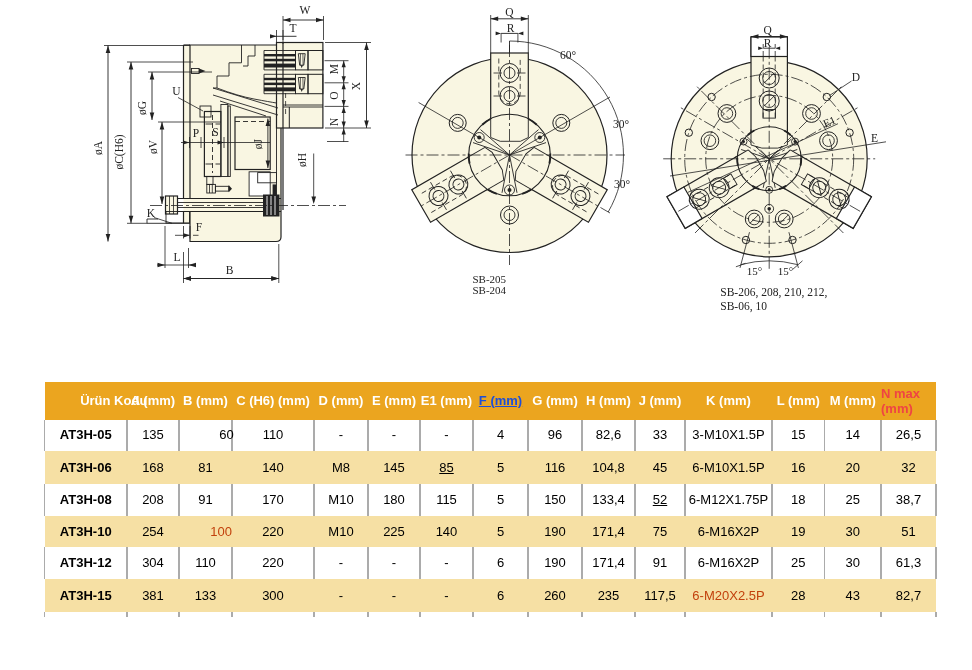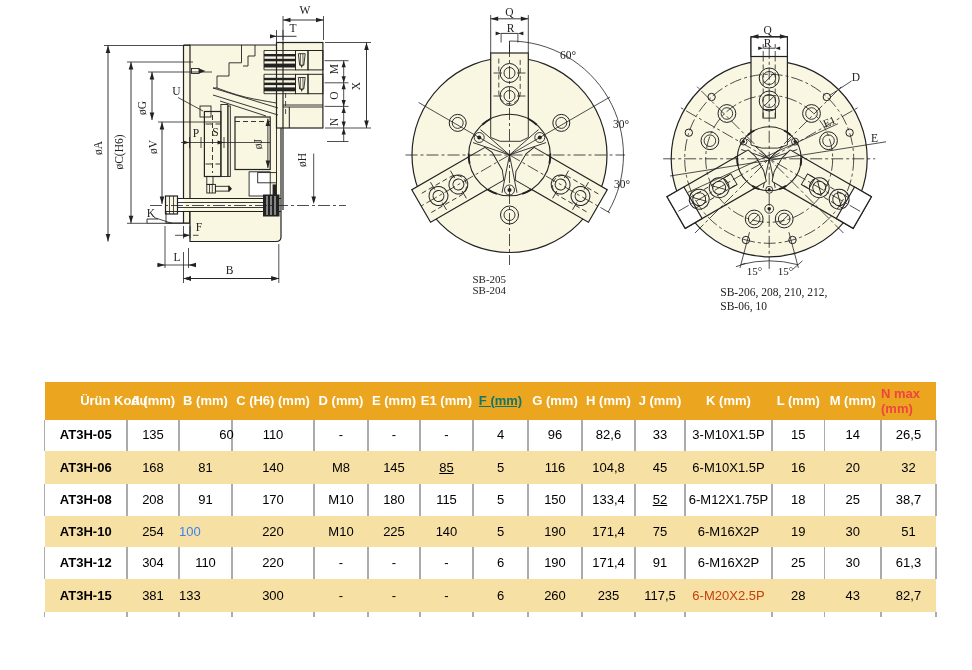--- a/index.html
+++ b/index.html
@@ -474,21 +474,21 @@
 <div style="position:absolute;left:44.5px;top:382px;width:891.5px;">
 
 <div style="position:absolute;left:0;top:0;width:891.5px;height:38px;background:#eba51f;"></div>
 <div style="position:absolute;left:0.0px;top:0;width:82.5px;height:38px;text-align:center;font:bold 13px/38px 'Liberation Sans',sans-serif;color:#fff;margin-left:28px;">Ürün Kodu</div>
 <div style="position:absolute;left:82.5px;top:0;width:52.0px;height:38px;text-align:center;font:bold 13px/38px 'Liberation Sans',sans-serif;color:#fff;">A (mm)</div>
 <div style="position:absolute;left:134.5px;top:0;width:53.0px;height:38px;text-align:center;font:bold 13px/38px 'Liberation Sans',sans-serif;color:#fff;">B (mm)</div>
 <div style="position:absolute;left:187.5px;top:0;width:82.0px;height:38px;text-align:center;font:bold 13px/38px 'Liberation Sans',sans-serif;color:#fff;">C (H6) (mm)</div>
 <div style="position:absolute;left:269.5px;top:0;width:54.0px;height:38px;text-align:center;font:bold 13px/38px 'Liberation Sans',sans-serif;color:#fff;">D (mm)</div>
 <div style="position:absolute;left:323.5px;top:0;width:52.0px;height:38px;text-align:center;font:bold 13px/38px 'Liberation Sans',sans-serif;color:#fff;">E (mm)</div>
 <div style="position:absolute;left:375.5px;top:0;width:53.0px;height:38px;text-align:center;font:bold 13px/38px 'Liberation Sans',sans-serif;color:#fff;">E1 (mm)</div>
-<div style="position:absolute;left:428.5px;top:0;width:55.0px;height:38px;text-align:center;font:bold 13px/38px 'Liberation Sans',sans-serif;color:#0f766e;text-decoration:underline;">F (mm)</div>
+<div style="position:absolute;left:428.5px;top:0;width:55.0px;height:38px;text-align:center;font:bold 13px/38px 'Liberation Sans',sans-serif;color:#1d4ed8;text-decoration:underline;">F (mm)</div>
 <div style="position:absolute;left:483.5px;top:0;width:54.0px;height:38px;text-align:center;font:bold 13px/38px 'Liberation Sans',sans-serif;color:#fff;">G (mm)</div>
 <div style="position:absolute;left:537.5px;top:0;width:53.0px;height:38px;text-align:center;font:bold 13px/38px 'Liberation Sans',sans-serif;color:#fff;">H (mm)</div>
 <div style="position:absolute;left:590.5px;top:0;width:50.0px;height:38px;text-align:center;font:bold 13px/38px 'Liberation Sans',sans-serif;color:#fff;">J (mm)</div>
 <div style="position:absolute;left:640.5px;top:0;width:87.0px;height:38px;text-align:center;font:bold 13px/38px 'Liberation Sans',sans-serif;color:#fff;">K (mm)</div>
 <div style="position:absolute;left:727.5px;top:0;width:52.5px;height:38px;text-align:center;font:bold 13px/38px 'Liberation Sans',sans-serif;color:#fff;">L (mm)</div>
 <div style="position:absolute;left:780.0px;top:0;width:56.5px;height:38px;text-align:center;font:bold 13px/38px 'Liberation Sans',sans-serif;color:#fff;">M (mm)</div>
 <div style="position:absolute;left:836.5px;top:0;width:55.0px;height:38px;padding-top:4px;text-align:left;font:bold 13px/15px 'Liberation Sans',sans-serif;color:#ef4444;">N max<br>(mm)</div>
 
 <div style="position:absolute;left:0;top:38px;width:891.5px;height:30.5px;background:#fff;"></div>
 <div style="position:absolute;left:-0.75px;top:38px;width:1.5px;height:30.5px;background:#ababab;"></div>
@@ -569,21 +569,21 @@
 <div style="position:absolute;left:537.5px;top:102.0px;width:53.0px;height:31.5px;line-height:31.5px;text-align:center;font:13px/31.5px 'Liberation Sans',sans-serif;color:#000;">133,4</div>
 <div style="position:absolute;left:590.5px;top:102.0px;width:50.0px;height:31.5px;line-height:31.5px;text-align:center;font:13px/31.5px 'Liberation Sans',sans-serif;color:#000;text-decoration:underline;">52</div>
 <div style="position:absolute;left:640.5px;top:102.0px;width:87.0px;height:31.5px;line-height:31.5px;text-align:center;font:13px/31.5px 'Liberation Sans',sans-serif;color:#000;">6-M12X1.75P</div>
 <div style="position:absolute;left:727.5px;top:102.0px;width:52.5px;height:31.5px;line-height:31.5px;text-align:center;font:13px/31.5px 'Liberation Sans',sans-serif;color:#000;">18</div>
 <div style="position:absolute;left:780.0px;top:102.0px;width:56.5px;height:31.5px;line-height:31.5px;text-align:center;font:13px/31.5px 'Liberation Sans',sans-serif;color:#000;">25</div>
 <div style="position:absolute;left:836.5px;top:102.0px;width:55.0px;height:31.5px;line-height:31.5px;text-align:center;font:13px/31.5px 'Liberation Sans',sans-serif;color:#000;">38,7</div>
 
 <div style="position:absolute;left:0;top:133.5px;width:891.5px;height:31.5px;background:#f6e0a4;"></div>
 <div style="position:absolute;left:0.0px;top:133.5px;width:82.5px;height:31.5px;line-height:31.5px;text-align:center;font:bold 13px/31.5px 'Liberation Sans',sans-serif;color:#000;">AT3H-10</div>
 <div style="position:absolute;left:82.5px;top:133.5px;width:52.0px;height:31.5px;line-height:31.5px;text-align:center;font:13px/31.5px 'Liberation Sans',sans-serif;color:#000;">254</div>
-<div style="position:absolute;left:134.5px;top:133.5px;width:53.0px;height:26px;line-height:31.5px;text-align:left;font:13px/31.5px 'Liberation Sans',sans-serif;color:#3b82f6;">100</div>
+<div style="position:absolute;left:134.5px;top:133.5px;width:53.0px;height:26px;line-height:31.5px;text-align:right;font:13px/31.5px 'Liberation Sans',sans-serif;color:#c2410c;">100</div>
 <div style="position:absolute;left:187.5px;top:133.5px;width:82.0px;height:31.5px;line-height:31.5px;text-align:center;font:13px/31.5px 'Liberation Sans',sans-serif;color:#000;">220</div>
 <div style="position:absolute;left:269.5px;top:133.5px;width:54.0px;height:31.5px;line-height:31.5px;text-align:center;font:13px/31.5px 'Liberation Sans',sans-serif;color:#000;">M10</div>
 <div style="position:absolute;left:323.5px;top:133.5px;width:52.0px;height:31.5px;line-height:31.5px;text-align:center;font:13px/31.5px 'Liberation Sans',sans-serif;color:#000;">225</div>
 <div style="position:absolute;left:375.5px;top:133.5px;width:53.0px;height:31.5px;line-height:31.5px;text-align:center;font:13px/31.5px 'Liberation Sans',sans-serif;color:#000;">140</div>
 <div style="position:absolute;left:428.5px;top:133.5px;width:55.0px;height:31.5px;line-height:31.5px;text-align:center;font:13px/31.5px 'Liberation Sans',sans-serif;color:#000;">5</div>
 <div style="position:absolute;left:483.5px;top:133.5px;width:54.0px;height:31.5px;line-height:31.5px;text-align:center;font:13px/31.5px 'Liberation Sans',sans-serif;color:#000;">190</div>
 <div style="position:absolute;left:537.5px;top:133.5px;width:53.0px;height:31.5px;line-height:31.5px;text-align:center;font:13px/31.5px 'Liberation Sans',sans-serif;color:#000;">171,4</div>
 <div style="position:absolute;left:590.5px;top:133.5px;width:50.0px;height:31.5px;line-height:31.5px;text-align:center;font:13px/31.5px 'Liberation Sans',sans-serif;color:#000;">75</div>
 <div style="position:absolute;left:640.5px;top:133.5px;width:87.0px;height:31.5px;line-height:31.5px;text-align:center;font:13px/31.5px 'Liberation Sans',sans-serif;color:#000;">6-M16X2P</div>
 <div style="position:absolute;left:727.5px;top:133.5px;width:52.5px;height:31.5px;line-height:31.5px;text-align:center;font:13px/31.5px 'Liberation Sans',sans-serif;color:#000;">19</div>
@@ -619,21 +619,21 @@
 <div style="position:absolute;left:537.5px;top:165.0px;width:53.0px;height:32px;line-height:32px;text-align:center;font:13px/32px 'Liberation Sans',sans-serif;color:#000;">171,4</div>
 <div style="position:absolute;left:590.5px;top:165.0px;width:50.0px;height:32px;line-height:32px;text-align:center;font:13px/32px 'Liberation Sans',sans-serif;color:#000;">91</div>
 <div style="position:absolute;left:640.5px;top:165.0px;width:87.0px;height:32px;line-height:32px;text-align:center;font:13px/32px 'Liberation Sans',sans-serif;color:#000;">6-M16X2P</div>
 <div style="position:absolute;left:727.5px;top:165.0px;width:52.5px;height:32px;line-height:32px;text-align:center;font:13px/32px 'Liberation Sans',sans-serif;color:#000;">25</div>
 <div style="position:absolute;left:780.0px;top:165.0px;width:56.5px;height:32px;line-height:32px;text-align:center;font:13px/32px 'Liberation Sans',sans-serif;color:#000;">30</div>
 <div style="position:absolute;left:836.5px;top:165.0px;width:55.0px;height:32px;line-height:32px;text-align:center;font:13px/32px 'Liberation Sans',sans-serif;color:#000;">61,3</div>
 
 <div style="position:absolute;left:0;top:197.0px;width:891.5px;height:33px;background:#f6e0a4;"></div>
 <div style="position:absolute;left:0.0px;top:197.0px;width:82.5px;height:33px;line-height:33px;text-align:center;font:bold 13px/33px 'Liberation Sans',sans-serif;color:#000;">AT3H-15</div>
 <div style="position:absolute;left:82.5px;top:197.0px;width:52.0px;height:33px;line-height:33px;text-align:center;font:13px/33px 'Liberation Sans',sans-serif;color:#000;">381</div>
-<div style="position:absolute;left:134.5px;top:197.0px;width:53.0px;height:33px;line-height:33px;text-align:left;font:13px/33px 'Liberation Sans',sans-serif;color:#000;">133</div>
+<div style="position:absolute;left:134.5px;top:197.0px;width:53.0px;height:33px;line-height:33px;text-align:center;font:13px/33px 'Liberation Sans',sans-serif;color:#000;">133</div>
 <div style="position:absolute;left:187.5px;top:197.0px;width:82.0px;height:33px;line-height:33px;text-align:center;font:13px/33px 'Liberation Sans',sans-serif;color:#000;">300</div>
 <div style="position:absolute;left:269.5px;top:197.0px;width:54.0px;height:33px;line-height:33px;text-align:center;font:13px/33px 'Liberation Sans',sans-serif;color:#000;">-</div>
 <div style="position:absolute;left:323.5px;top:197.0px;width:52.0px;height:33px;line-height:33px;text-align:center;font:13px/33px 'Liberation Sans',sans-serif;color:#000;">-</div>
 <div style="position:absolute;left:375.5px;top:197.0px;width:53.0px;height:33px;line-height:33px;text-align:center;font:13px/33px 'Liberation Sans',sans-serif;color:#000;">-</div>
 <div style="position:absolute;left:428.5px;top:197.0px;width:55.0px;height:33px;line-height:33px;text-align:center;font:13px/33px 'Liberation Sans',sans-serif;color:#000;">6</div>
 <div style="position:absolute;left:483.5px;top:197.0px;width:54.0px;height:33px;line-height:33px;text-align:center;font:13px/33px 'Liberation Sans',sans-serif;color:#000;">260</div>
 <div style="position:absolute;left:537.5px;top:197.0px;width:53.0px;height:33px;line-height:33px;text-align:center;font:13px/33px 'Liberation Sans',sans-serif;color:#000;">235</div>
 <div style="position:absolute;left:590.5px;top:197.0px;width:50.0px;height:33px;line-height:33px;text-align:center;font:13px/33px 'Liberation Sans',sans-serif;color:#000;">117,5</div>
 <div style="position:absolute;left:640.5px;top:197.0px;width:87.0px;height:49px;line-height:33px;text-align:center;font:13px/33px 'Liberation Sans',sans-serif;color:#c2410c;">6-M20X2.5P</div>
 <div style="position:absolute;left:727.5px;top:197.0px;width:52.5px;height:33px;line-height:33px;text-align:center;font:13px/33px 'Liberation Sans',sans-serif;color:#000;">28</div>

